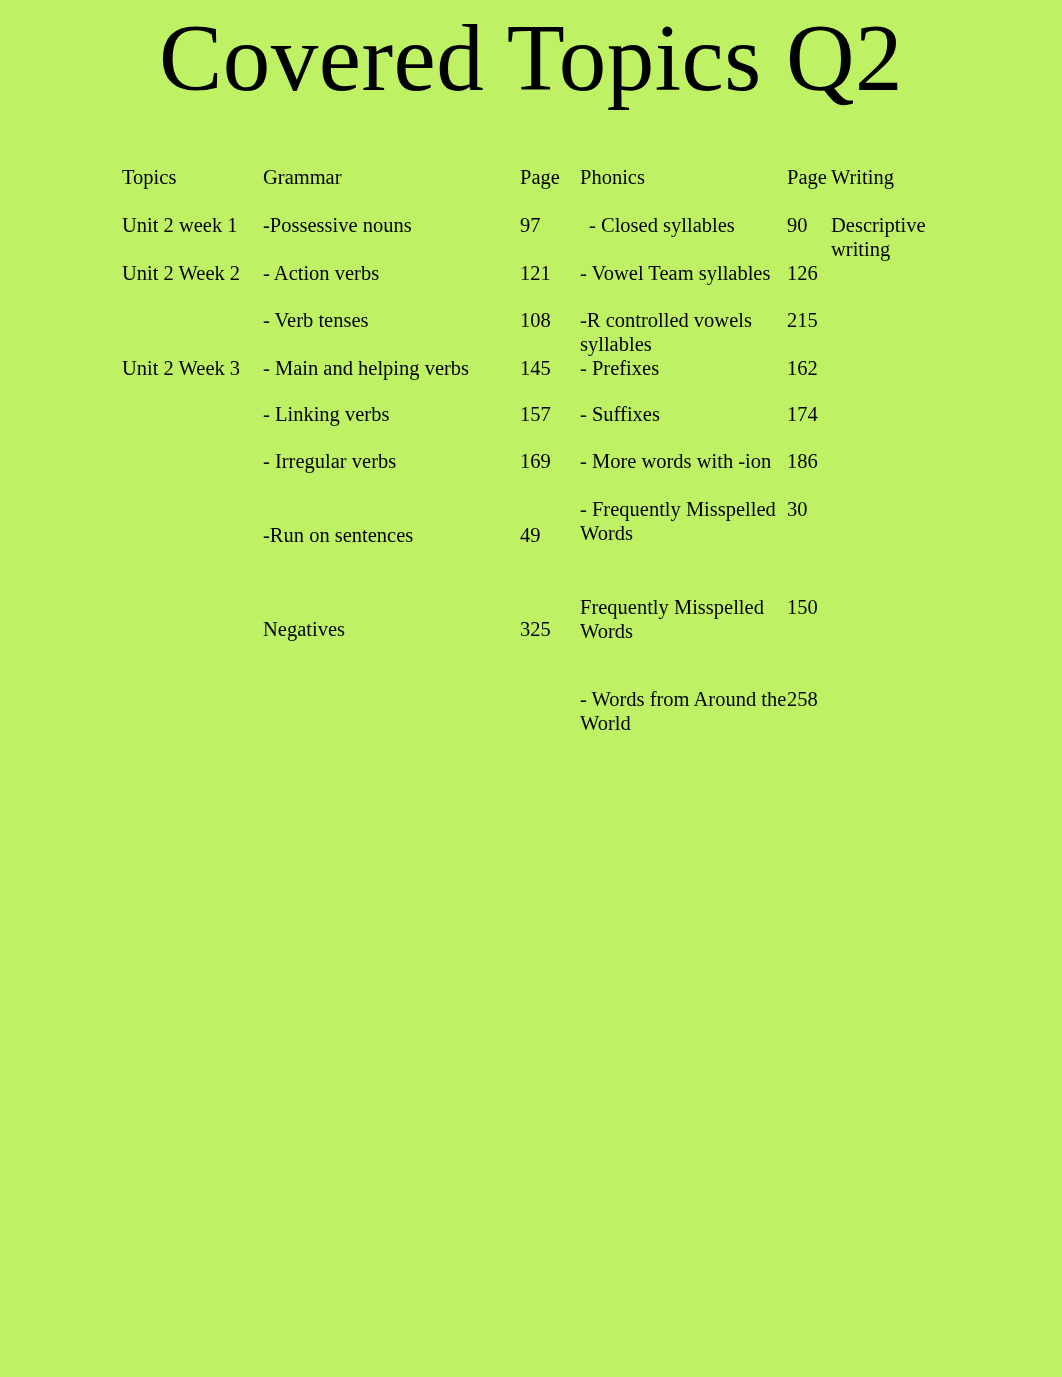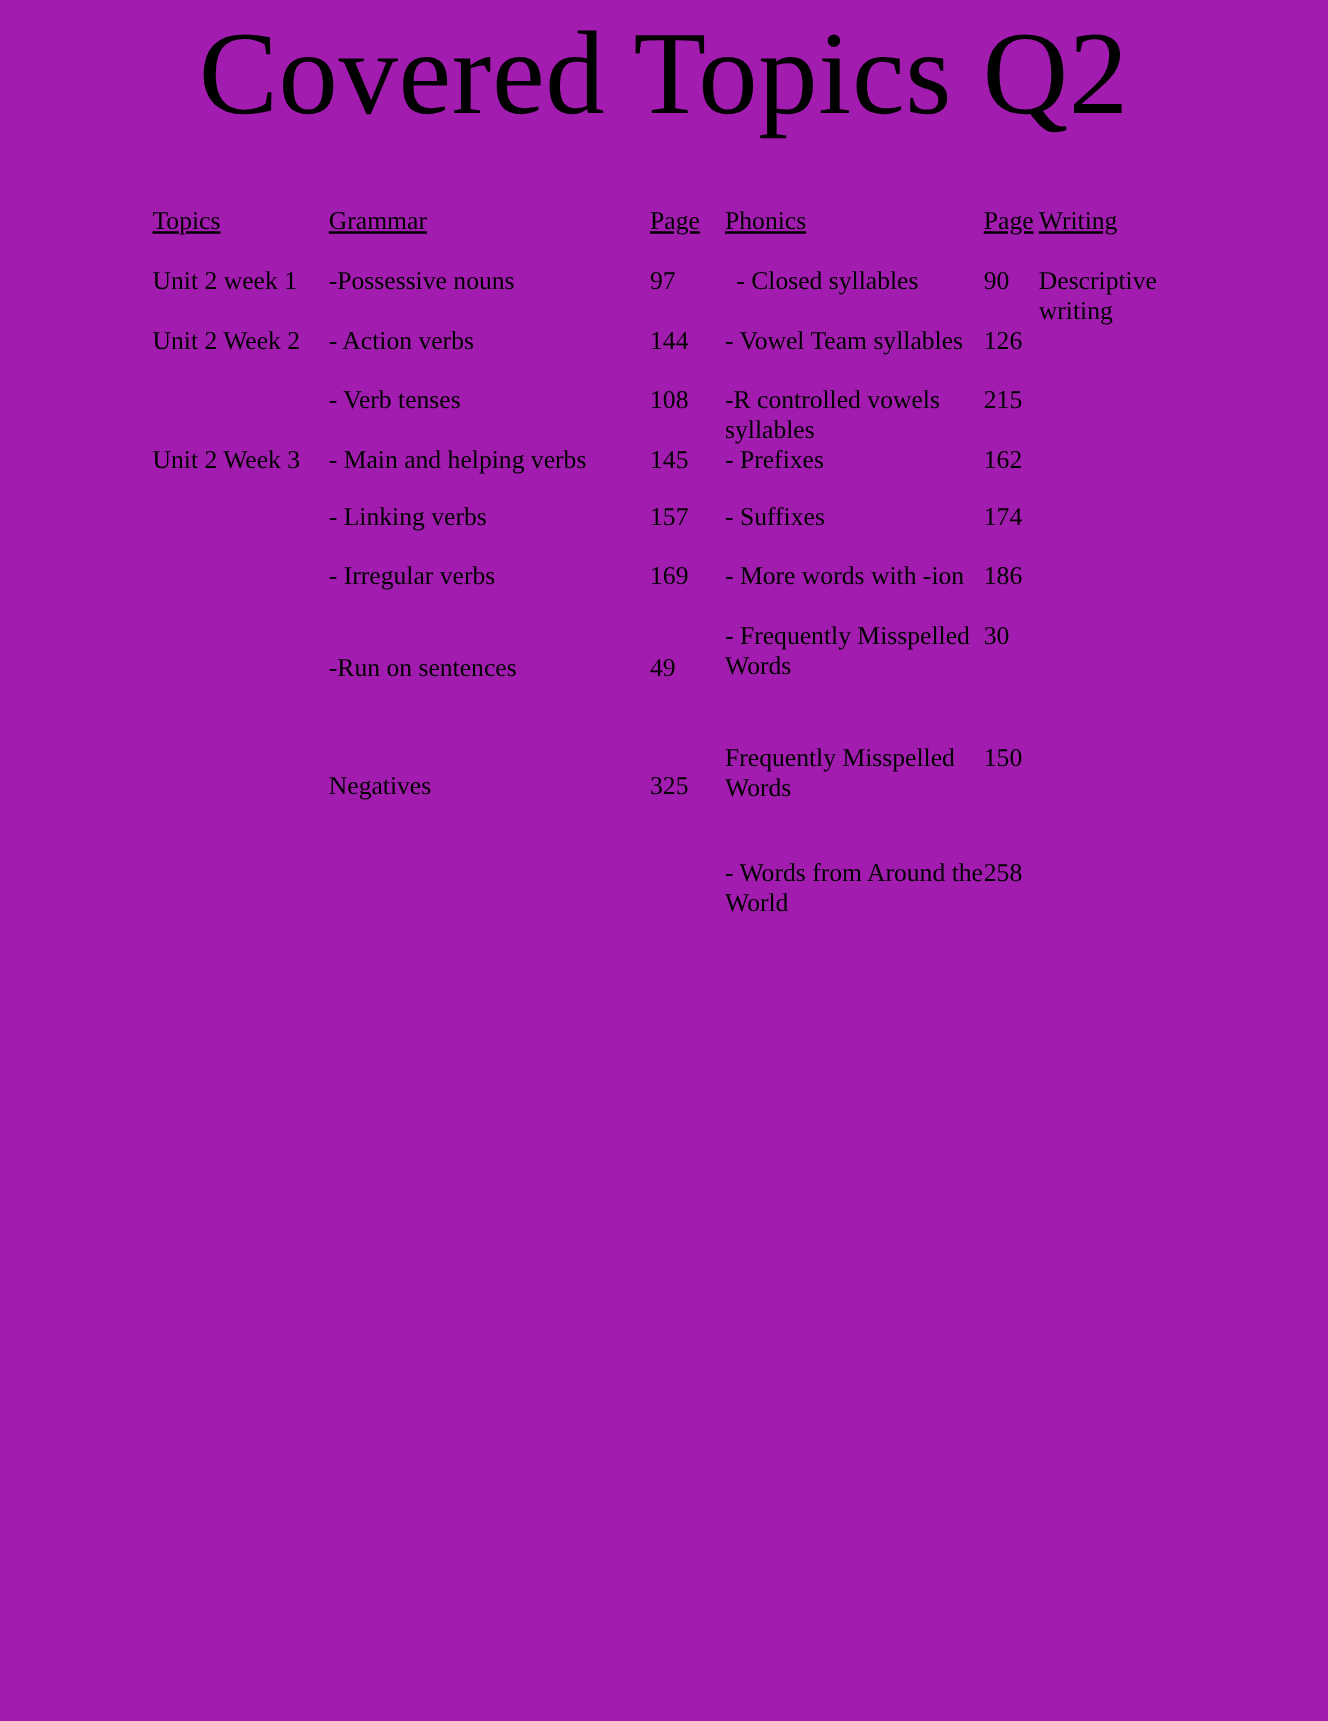--- a/index.html
+++ b/index.html
@@ -14,21 +14,21 @@
     position: relative;
     font-family: "Liberation Serif", "DejaVu Serif", serif;
     color: #000000;
     overflow: hidden;
   }
 
   .page {
     position: relative;
     width: 1062px;
     height: 1377px;
-    background: #a21caf;
+    background: #bef264;
   }
 
   
   .doc-title {
     position: absolute;
     left: 0;
     top: 8px;
     width: 1062px;
     text-align: center;
     font-family: "Liberation Serif", "DejaVu Serif", serif;
@@ -64,21 +64,21 @@
   .col-topics   { width: 141px; }
   .col-grammar  { width: 257px; }
   .col-gpage    { width: 60px;  text-align: center; }
   .col-phonics  { width: 207px; }
   .col-ppage    { width: 44px;  }
   .col-writing  { width: 121px; }
 
   
   .hdr td { padding-bottom: 0; }
 
-  .row-h    td { height: 48px; text-decoration: underline; }
+  .row-h    td { height: 48px; }
   .row-r1   td { height: 46px; }
   .row-r2   td { height: 47px; }
   .row-r3   td { height: 47px; }
   .row-r4   td { height: 47px; }
   .row-r5   td { height: 46px; font-family: Liberation Serif, serif; }
   .row-r6   td { height: 47px; margin-left: 24px; }
   .row-r7   td { height: 48px; }
   .row-r8   td { height: 72px; }
   .row-r9   td { height: 46px; }
   .row-r10  td { height: 70px; }
@@ -123,21 +123,21 @@
         <td class="pagecenter">97</td>
         <td><span class="indent-phonics">- Closed syllables</span></td>
         <td>90</td>
         <td>Descriptive writing</td>
       </tr>
 
 
       <tr class="row-r3">
         <td class="nowrap">Unit 2 Week 2</td>
         <td>- Action verbs</td>
-        <td class="pagecenter">144</td>
+        <td class="pagecenter">121</td>
         <td class="nowrap">- Vowel Team syllables</td>
         <td>126</td>
         <td></td>
       </tr>
 
       <tr class="row-r4">
         <td class="nowrap"></td>
         <td>- Verb tenses</td>
         <td class="pagecenter">108</td>
         <td class="wrapcell">-R controlled vowels syllables</td>

